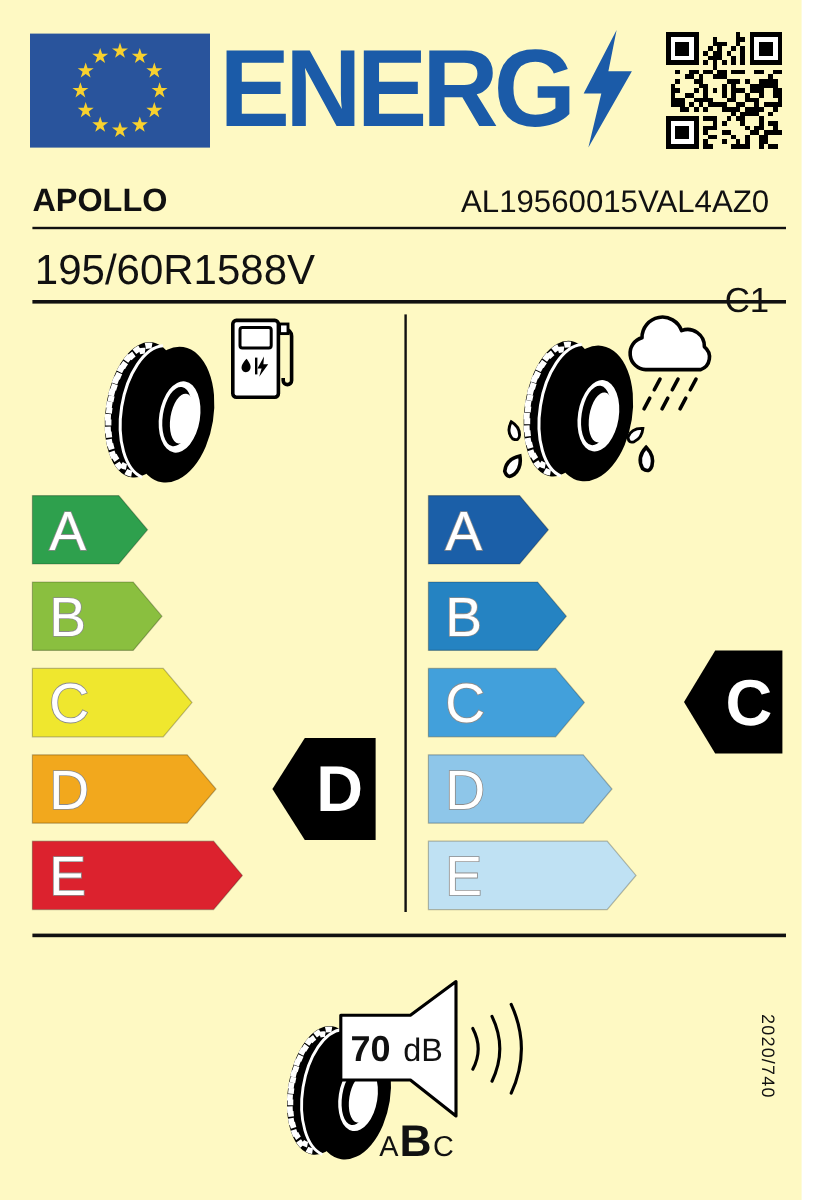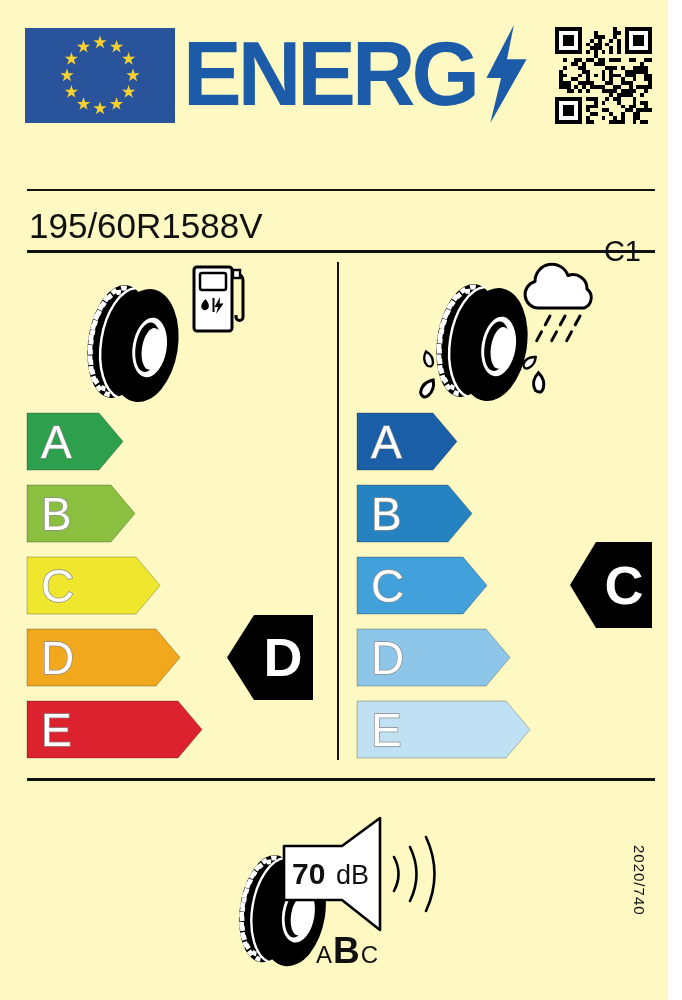--- a/index.html
+++ b/index.html
@@ -288,20 +288,22 @@
           <rect x="2" y="2" width="3" height="3"></rect>
         </g>
         <g transform="translate(0,18)">
           <rect width="7" height="7"></rect>
           <rect x="1" y="1" width="5" height="5" fill="#fff"></rect>
           <rect x="2" y="2" width="3" height="3"></rect>
         </g>
       </g>
     </svg>
 
+  <div class="abs brand-name">APOLLO</div>
+  <div class="abs product-code">AL19560015VAL4AZ0</div>
   <div class="abs rule" style="top:189px; height:2px;"></div>
 
   <div class="abs tire-size">195/60R1588V</div>
   <div class="abs tire-class">C1</div>
   <div class="abs rule" style="top:250px; height:3px;"></div>
 
   <div class="abs divider-v"></div>
 
   <svg class="abs" style="left:84px; top:284px;" width="100" height="120" viewBox="0 0 100 120">
       <use href="#tire-shape"></use>

